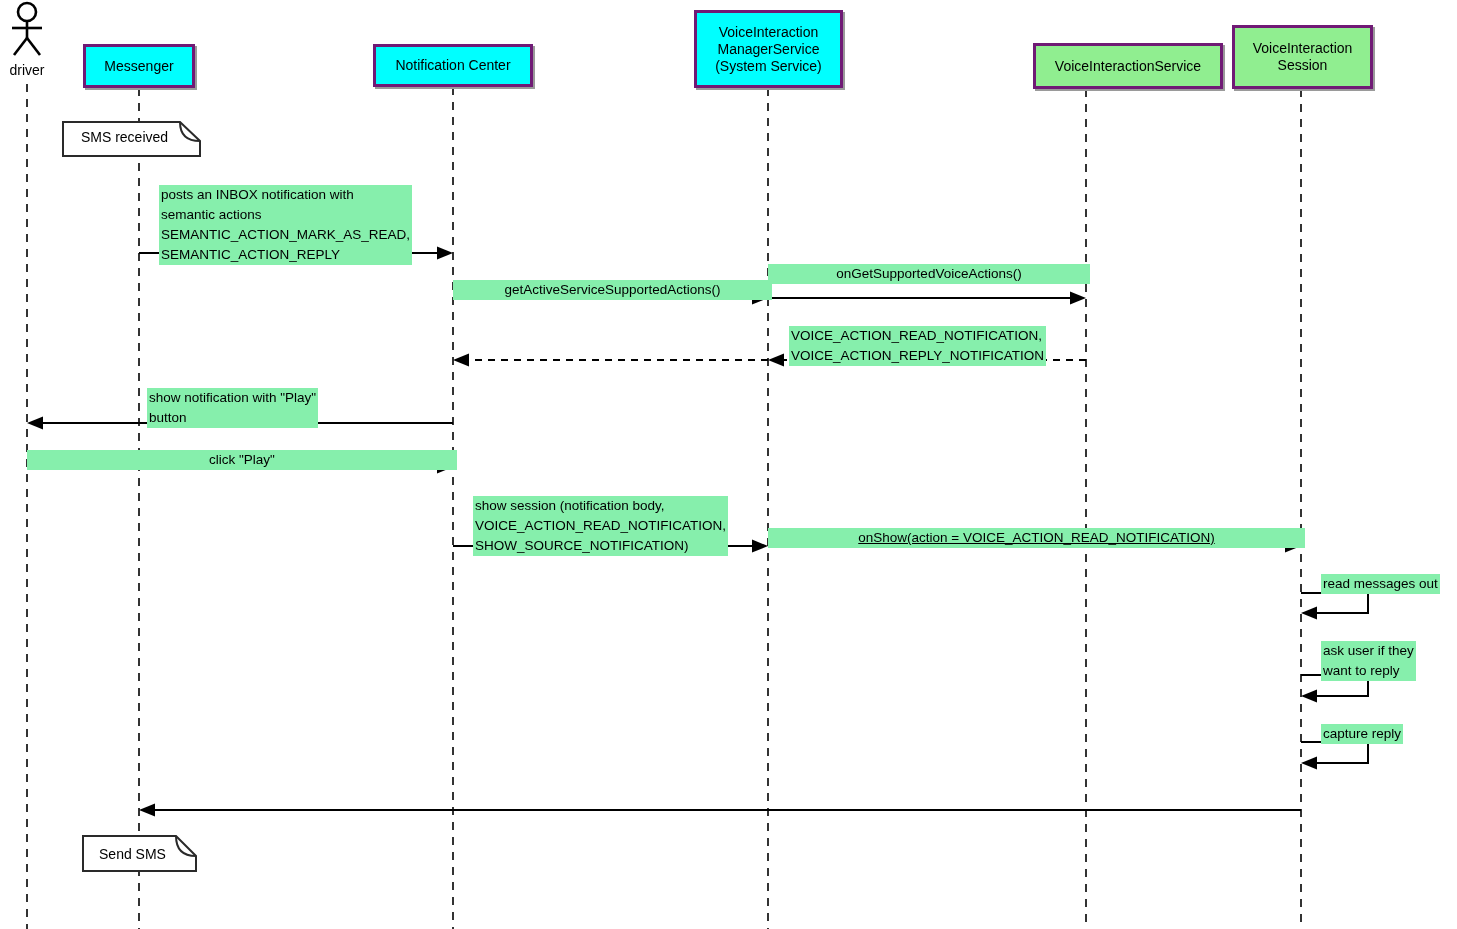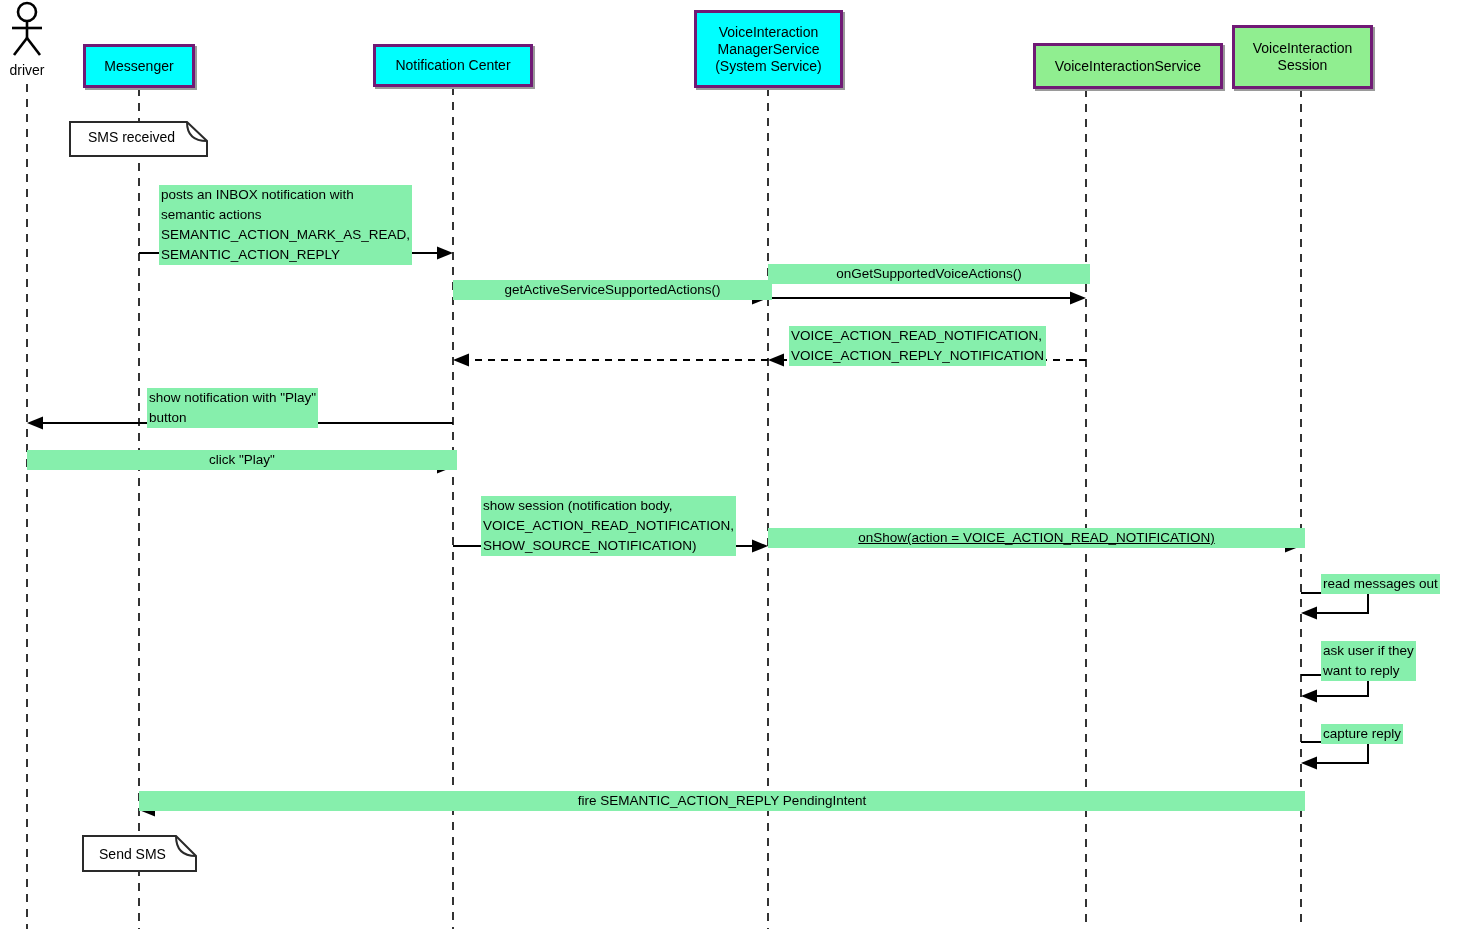--- a/index.html
+++ b/index.html
@@ -139,21 +139,21 @@
 
   <div class="participant fill-cyan" style="left:694px;top:10px;width:149px;height:78px;">VoiceInteraction
 ManagerService
 (System Service)</div>
 
   <div class="participant fill-green" style="left:992px;top:43px;width:190px;height:46px;margin-left:41px;">VoiceInteractionService</div>
 
   <div class="participant fill-green" style="left:1232px;top:25px;width:141px;height:64px;">VoiceInteraction
 Session</div>
 
-  <div class="note" style="left:69px;top:121px;width:139px;height:32px;">
+  <div class="note" style="left:62px;top:121px;width:139px;height:32px;">
     <svg width="139" height="36" viewBox="0 0 139 36">
       <path d="M1,1 H118 L138,20 V35 H1 Z" fill="#ffffff" stroke="#2a2a2a" stroke-width="2"></path>
       <path d="M118,1 Q118,20 138,20" fill="none" stroke="#2a2a2a" stroke-width="2"></path>
     </svg>
     <div class="note-text">SMS received</div>
   </div>
 
   <div class="note" style="left:82px;top:835px;width:115px;height:37px;">
     <svg width="115" height="37" viewBox="0 0 115 37">
       <path d="M1,1 H94 L114,21 V36 H1 Z" fill="#ffffff" stroke="#2a2a2a" stroke-width="2"></path>
@@ -172,28 +172,27 @@
   <div class="msg-label align-center" style="left:768px;top:264px;width:318px;">onGetSupportedVoiceActions()</div>
 
   <div class="msg-label" style="left:789px;top:326px;">VOICE_ACTION_READ_NOTIFICATION,
 VOICE_ACTION_REPLY_NOTIFICATION</div>
 
   <div class="msg-label" style="left:147px;top:388px;">show notification with "Play"
 button</div>
 
   <div class="msg-label align-center" style="left:27px;top:450px;width:426px;">click "Play"</div>
 
-  <div class="msg-label" style="left:473px;top:496px;margin-left:8px;">show session (notification body,
+  <div class="msg-label" style="left:473px;top:496px;">show session (notification body,
 VOICE_ACTION_READ_NOTIFICATION,
 SHOW_SOURCE_NOTIFICATION)</div>
 
   <div class="msg-label align-center" style="left:768px;top:528px;width:533px;text-decoration:underline;">onShow(action = VOICE_ACTION_READ_NOTIFICATION)</div>
 
   <div class="msg-label" style="left:1321px;top:574px;">read messages out</div>
 
   <div class="msg-label" style="left:1321px;top:641px;">ask user if they
 want to reply</div>
 
   <div class="msg-label" style="left:1321px;top:724px;">capture reply</div>
 
-  <div class="msg-label align-center" style="left:139px;top:791px;width:1162px;">fire SEMANTIC_ACTION_REPLY PendingIntent</div>
 
 </div>
 
 </body></html>

